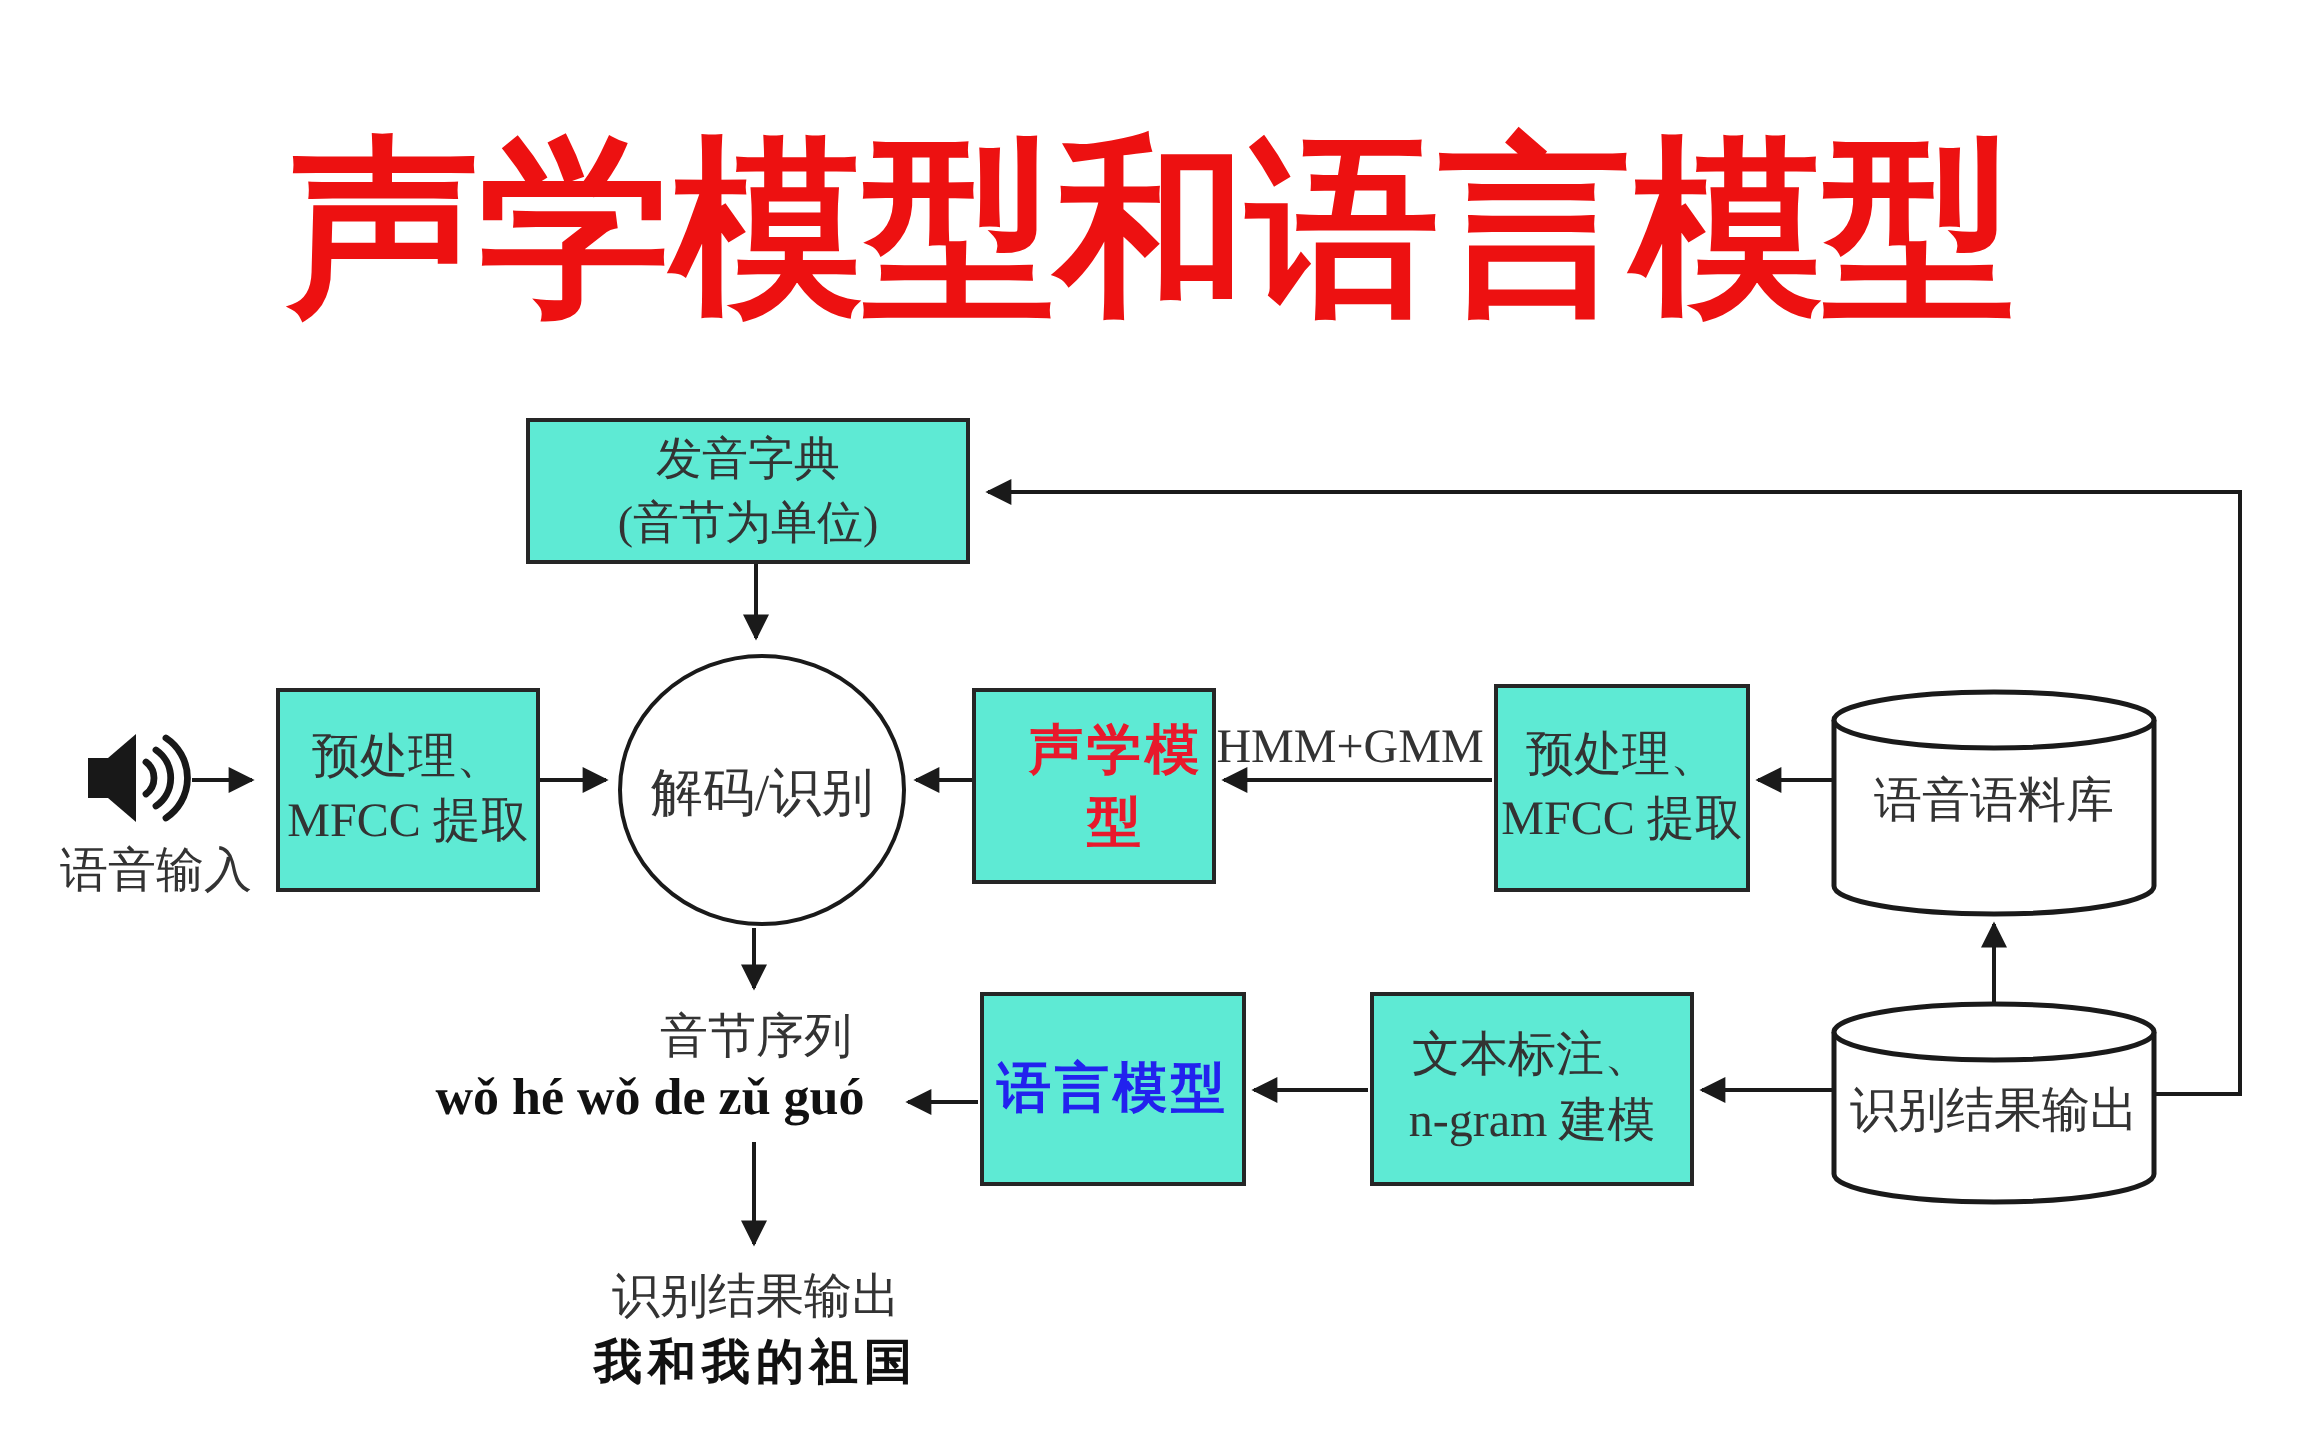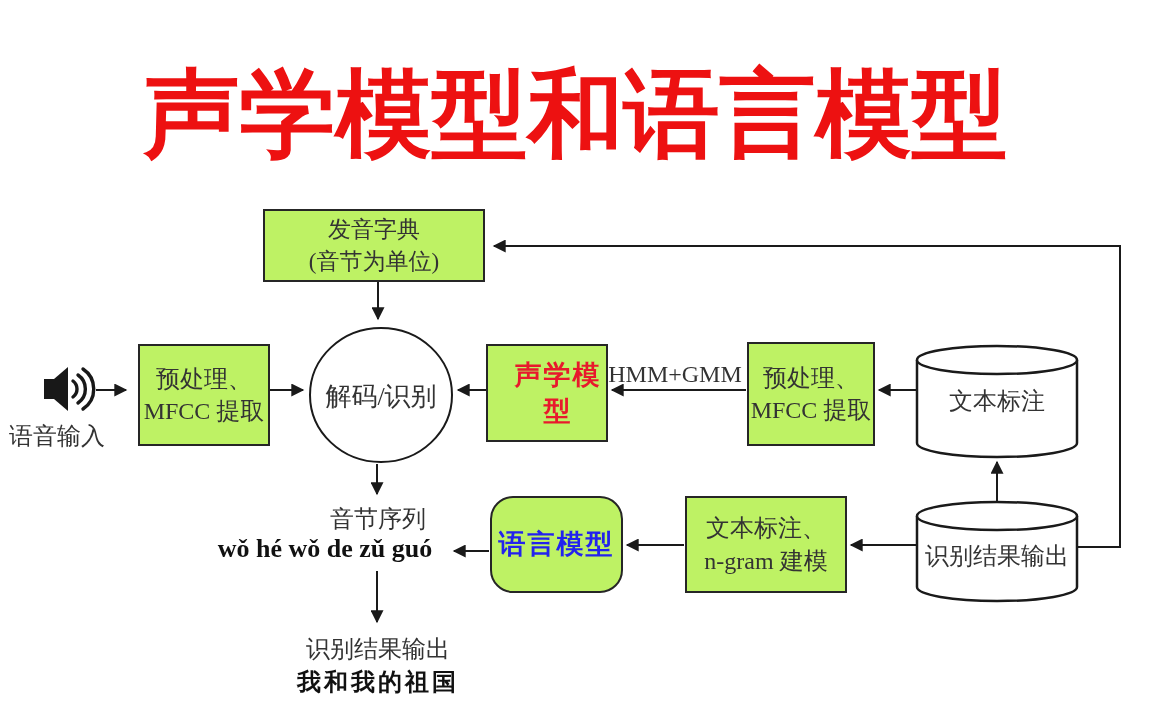--- a/index.html
+++ b/index.html
@@ -17,21 +17,21 @@
     text-align:center;
     font-size:96px;font-weight:700;
     color:#ed1111;
     letter-spacing:0px;
     line-height:1.1;
     white-space:nowrap;
   }
   svg.layer{position:absolute;left:0;top:0;z-index:1;}
   .node{
     position:absolute;z-index:2;
-    background:#bef264;
+    background:#5eead4;
     border:2px solid #262626;
     box-sizing:border-box;
     display:flex;flex-direction:column;
     align-items:center;justify-content:center;
     text-align:center;
     font-size:24px;line-height:1.35;
     color:#333333;
   }
   .txt{
     position:absolute;z-index:2;
@@ -91,21 +91,21 @@
   <div class="icon-wrap" style="left:42px;top:340px;">
     <svg width="54" height="50" viewBox="0 0 54 50">
       <rect x="2" y="15" width="10" height="20" fill="#181818"></rect>
       <polygon points="12,15 26,3 26,47 12,35" fill="#181818"></polygon>
       <path d="M31,17 A10,10 0 0 1 31,33" stroke="#181818" stroke-width="3.4" fill="none" stroke-linecap="round"></path>
       <path d="M36,11 A17,17 0 0 1 36,39" stroke="#181818" stroke-width="3.4" fill="none" stroke-linecap="round"></path>
       <path d="M41,5  A24,24 0 0 1 41,45" stroke="#181818" stroke-width="3.4" fill="none" stroke-linecap="round"></path>
     </svg>
   </div>
 
-  <div class="txt" style="left:1px;top:398px;width:112px;">语音输入</div>
+  <div class="txt" style="left:22px;top:398px;width:112px;">语音输入</div>
 
   <div class="node" style="left:263px;top:185px;width:222px;height:73px;font-size:23px;">
     <span>发音字典</span>
     <span>(音节为单位)</span>
   </div>
 
   <div class="node" style="left:138px;top:320px;width:132px;height:102px;">
     <span>预处理、</span>
     <span>MFCC 提取</span>
   </div>
@@ -116,27 +116,27 @@
     <span class="red-bold">声学模型</span>
   </div>
 
   <div class="txt" style="left:606px;top:336px;width:138px;font-size:24px;">HMM+GMM</div>
 
   <div class="node" style="left:747px;top:318px;width:128px;height:104px;">
     <span>预处理、</span>
     <span>MFCC 提取</span>
   </div>
 
-  <div class="txt" style="left:917px;top:363px;width:160px;">文本标注</div>
+  <div class="txt" style="left:917px;top:363px;width:160px;">语音语料库</div>
 
   <div class="txt" style="left:298px;top:481px;width:160px;">音节序列</div>
 
   <div class="txt bold-dark" style="left:205px;top:509px;width:240px;font-size:26px;">wǒ hé wǒ de zǔ guó</div>
 
-  <div class="node" style="left:490px;top:472px;width:133px;height:97px;border-radius:23px;">
+  <div class="node" style="left:490px;top:472px;width:133px;height:97px;">
     <span class="blue-bold">语言模型</span>
   </div>
 
   <div class="node" style="left:685px;top:472px;width:162px;height:97px;">
     <span>文本标注、</span>
     <span>n-gram 建模</span>
   </div>
 
   <div class="txt" style="left:917px;top:518px;width:160px;">识别结果输出</div>
 

